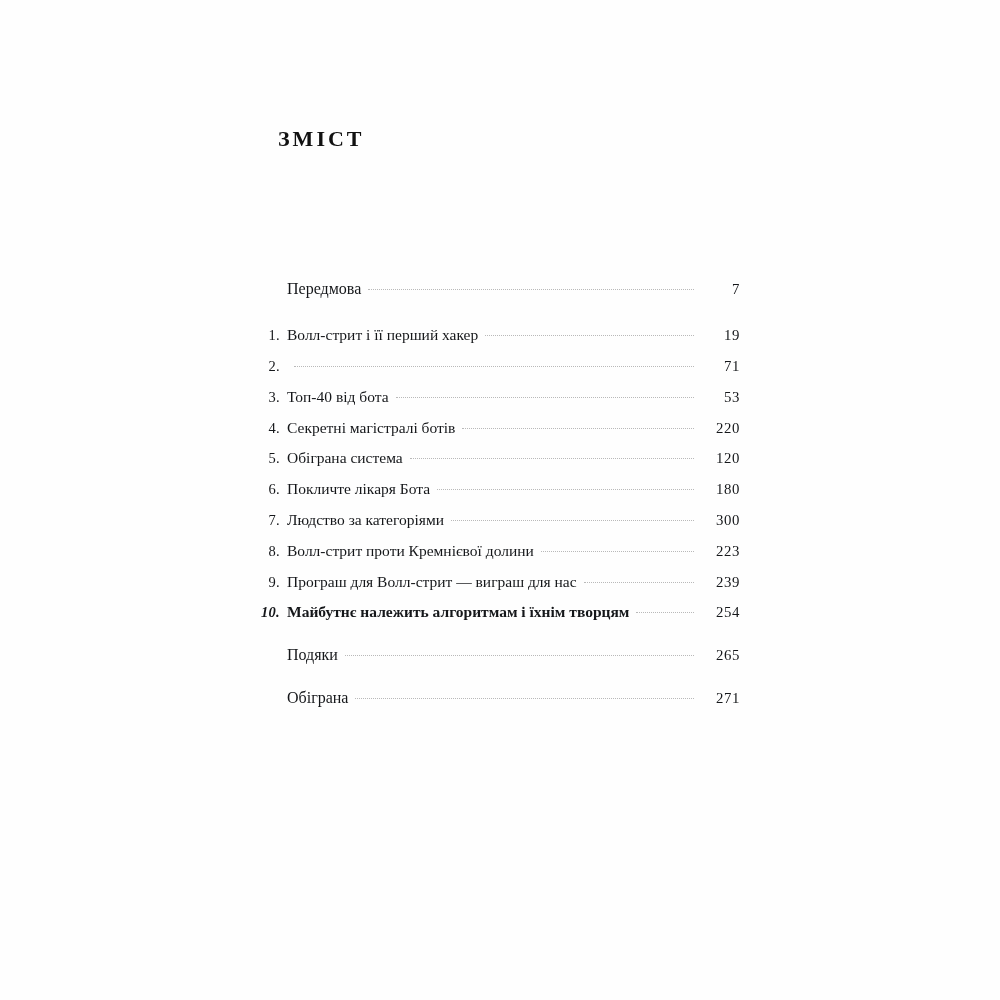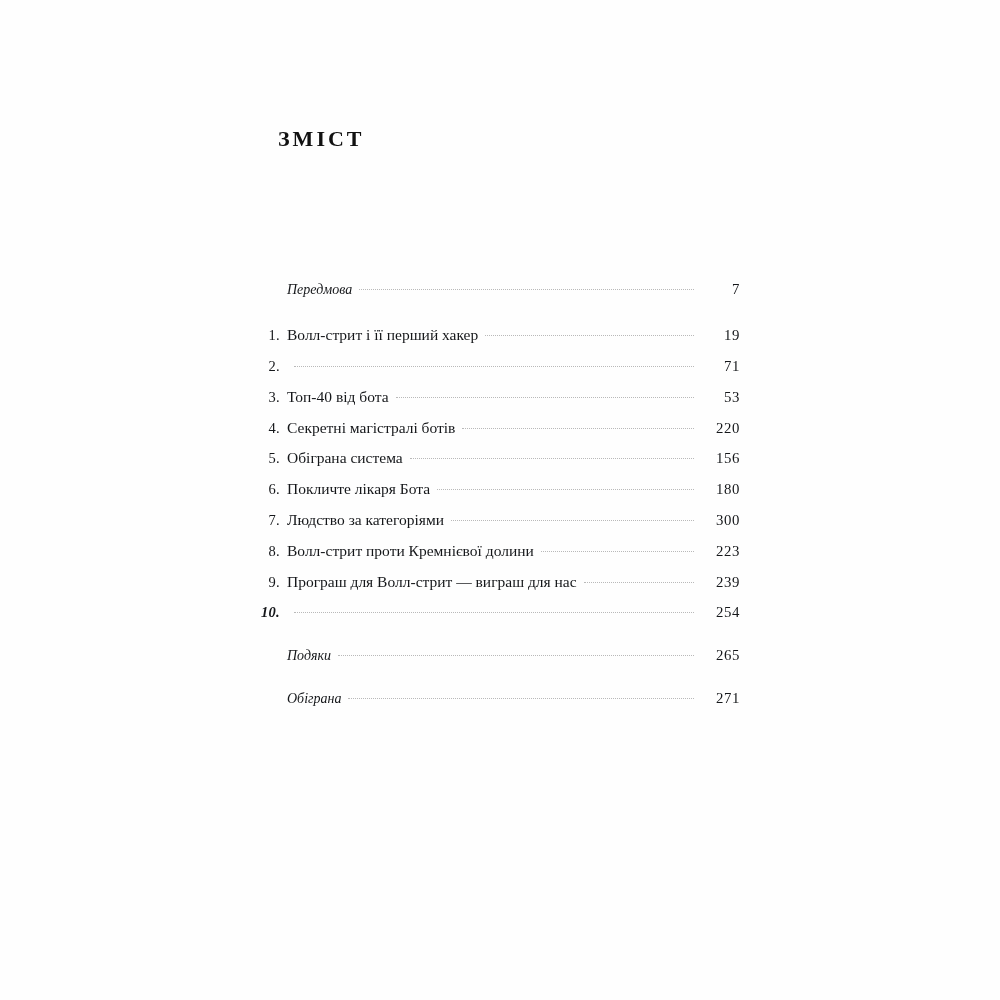--- a/index.html
+++ b/index.html
@@ -84,22 +84,21 @@
     flex: 0 0 auto;
     width: 40px;
     text-align: right;
     font-size: 14.8px;
     letter-spacing: 0.6px;
     color: #15171a;
   }
 
   
   .toc-row.matter .label {
-    font-style: italic;
-    font-size: 14px;
+    font-size: 16px;
   }
   .toc-row.matter .num {
     width: 30px;
   }
   .toc-row.matter {
     padding-left: 0;
   }
   .toc-row.matter .label {
     margin-left: 0px;
   }
@@ -153,21 +152,21 @@
       <div class="toc-row">
         <span class="num">4.</span>
         <span class="label">Секретні магістралі ботів</span>
         <span class="leader"></span>
         <span class="page-no">220</span>
       </div>
       <div class="toc-row">
         <span class="num">5.</span>
         <span class="label">Обіграна система</span>
         <span class="leader"></span>
-        <span class="page-no">156</span>
+        <span class="page-no">120</span>
       </div>
       <div class="toc-row">
         <span class="num">6.</span>
         <span class="label">Покличте лікаря Бота</span>
         <span class="leader"></span>
         <span class="page-no">180</span>
       </div>
       <div class="toc-row">
         <span class="num">7.</span>
         <span class="label">Людство за категоріями</span>
@@ -181,20 +180,21 @@
         <span class="page-no">223</span>
       </div>
       <div class="toc-row">
         <span class="num">9.</span>
         <span class="label">Програш для Волл-стрит — виграш для нас</span>
         <span class="leader"></span>
         <span class="page-no">239</span>
       </div>
       <div class="toc-row bold-row">
         <span class="num">10.</span>
+        <span class="label">Майбутнє належить алгоритмам і їхнім творцям</span>
         <span class="leader"></span>
         <span class="page-no">254</span>
       </div>
       <div class="spacer-small"></div>
       <div class="toc-row matter">
         <span class="num"></span>
         <span class="label">Подяки</span>
         <span class="leader"></span>
         <span class="page-no">265</span>
       </div>

